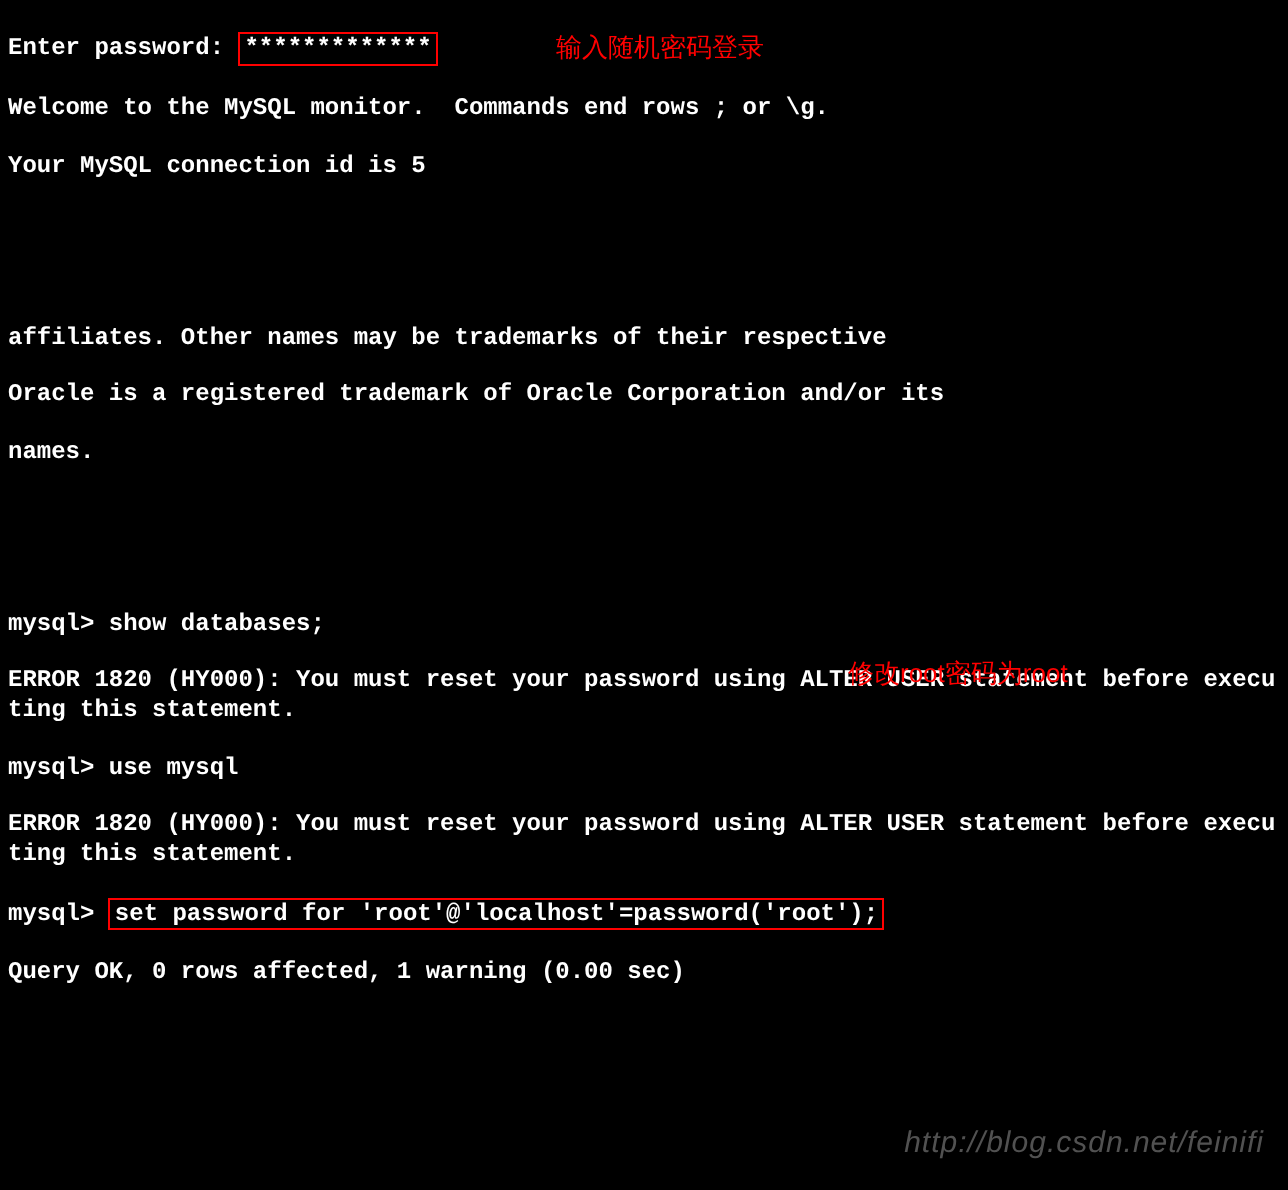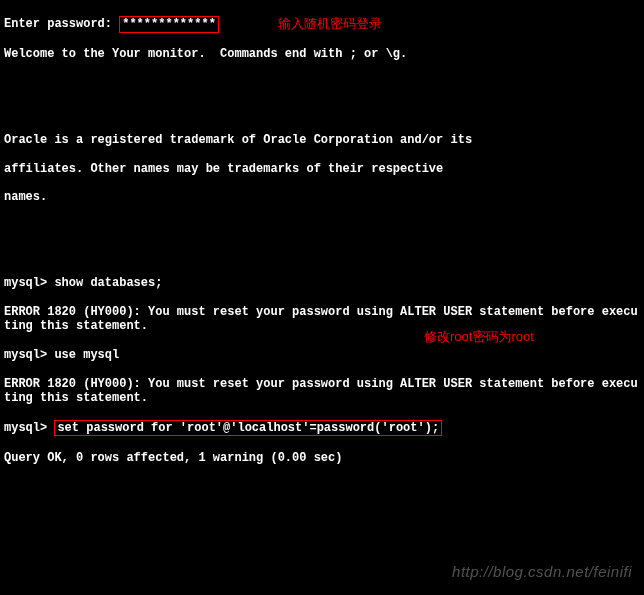--- a/index.html
+++ b/index.html
@@ -49,25 +49,26 @@
     letter-spacing: 0.5px;
     font-weight: normal;
     margin-top: 35px;
   }
 </style>
 </head>
 <body>
 
 <div class="terminal">
 <span class="line"><span>Enter password: </span><span class="redbox">*************</span></span>
-<span class="line">Welcome to the Your monitor.  Commands end with ; or \g.</span>
+<span class="line">Welcome to the MySQL monitor.  Commands end rows ; or \g.</span>
+<span class="line">Your MySQL connection id is 5</span>
 <span class="line"></span>
 <span class="line"></span>
+<span class="line">affiliates. Other names may be trademarks of their respective</span>
 <span class="line">Oracle is a registered trademark of Oracle Corporation and/or its</span>
-<span class="line">affiliates. Other names may be trademarks of their respective</span>
 <span class="line">names.</span>
 <span class="line"></span>
 <span class="line"></span>
 <span class="line">mysql&gt; show databases;</span>
 <span class="line">ERROR 1820 (HY000): You must reset your password using ALTER USER statement before executing this statement.</span>
 <span class="line">mysql&gt; use mysql</span>
 <span class="line">ERROR 1820 (HY000): You must reset your password using ALTER USER statement before executing this statement.</span>
 <span class="line"><span>mysql&gt; </span><span class="redbox">set password for 'root'@'localhost'=password('root');</span></span>
 <span class="line">Query OK, 0 rows affected, 1 warning (0.00 sec)</span>
 

